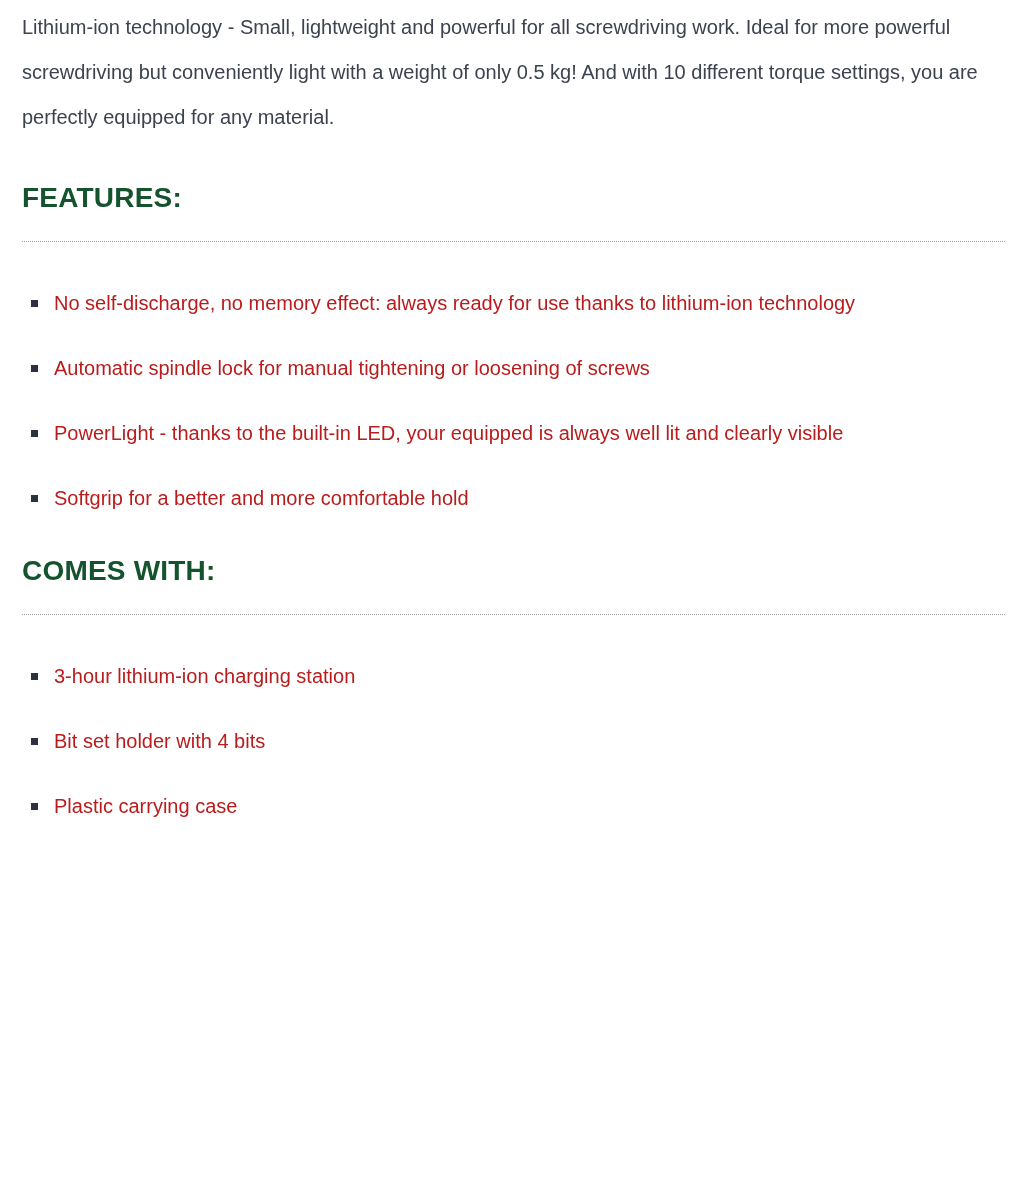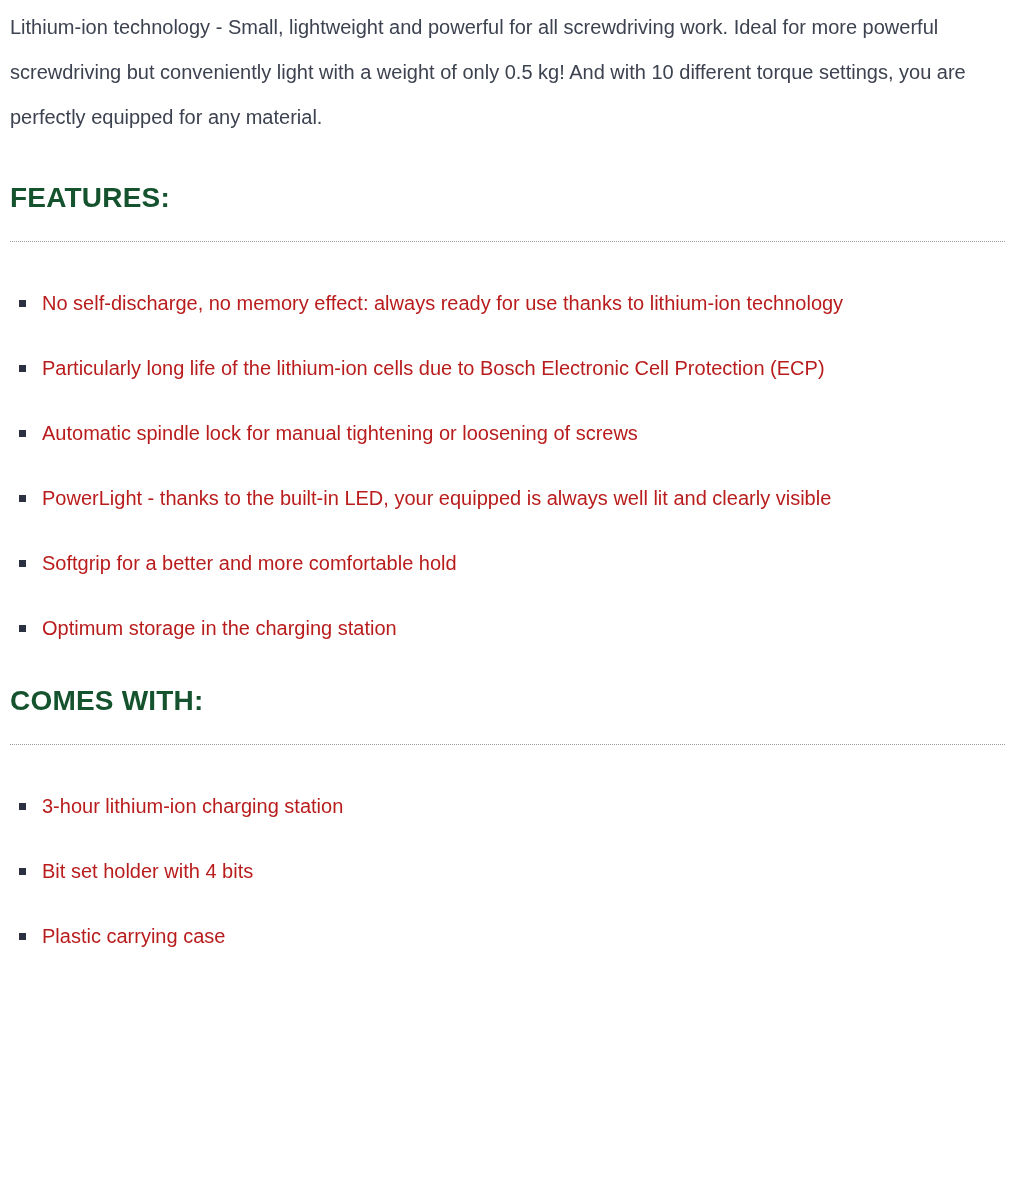--- a/index.html
+++ b/index.html
@@ -5,21 +5,21 @@
   * { box-sizing: border-box; }
   html, body {
     margin: 0;
     padding: 0;
     background: #ffffff;
     font-family: "Liberation Sans", "DejaVu Sans", sans-serif;
   }
   .page {
     width: 1013px;
     min-height: 1200px;
-    padding: 5px 8px 40px 10px;
+    padding: 5px 8px 40px 22px;
     background: #ffffff;
   }
   .intro {
     margin: 0;
     font-size: 20px;
     line-height: 45px;
     color: #3d4250;
   }
   .section-heading {
     margin: 42px 0 0 0;
@@ -68,37 +68,32 @@
 
   <hr class="divider">
 
   <ul class="item-list">
     <li>
       <span class="bullet"></span>
       <span>No self-discharge, no memory effect: always ready for use thanks to lithium-ion technology</span>
     </li>
     <li>
       <span class="bullet"></span>
-      <span>Particularly long life of the lithium-ion cells due to Bosch Electronic Cell Protection (ECP)</span>
     </li>
     <li>
       <span class="bullet"></span>
       <span>Automatic spindle lock for manual tightening or loosening of screws</span>
     </li>
     <li>
       <span class="bullet"></span>
       <span>PowerLight - thanks to the built-in LED, your equipped is always well lit and clearly visible</span>
     </li>
     <li>
       <span class="bullet"></span>
       <span>Softgrip for a better and more comfortable hold</span>
-    </li>
-    <li>
-      <span class="bullet"></span>
-      <span>Optimum storage in the charging station</span>
     </li>
   </ul>
 
   <h2 class="section-heading">COMES WITH:</h2>
 
   <hr class="divider">
 
   <ul class="item-list">
     <li>
       <span class="bullet"></span>

